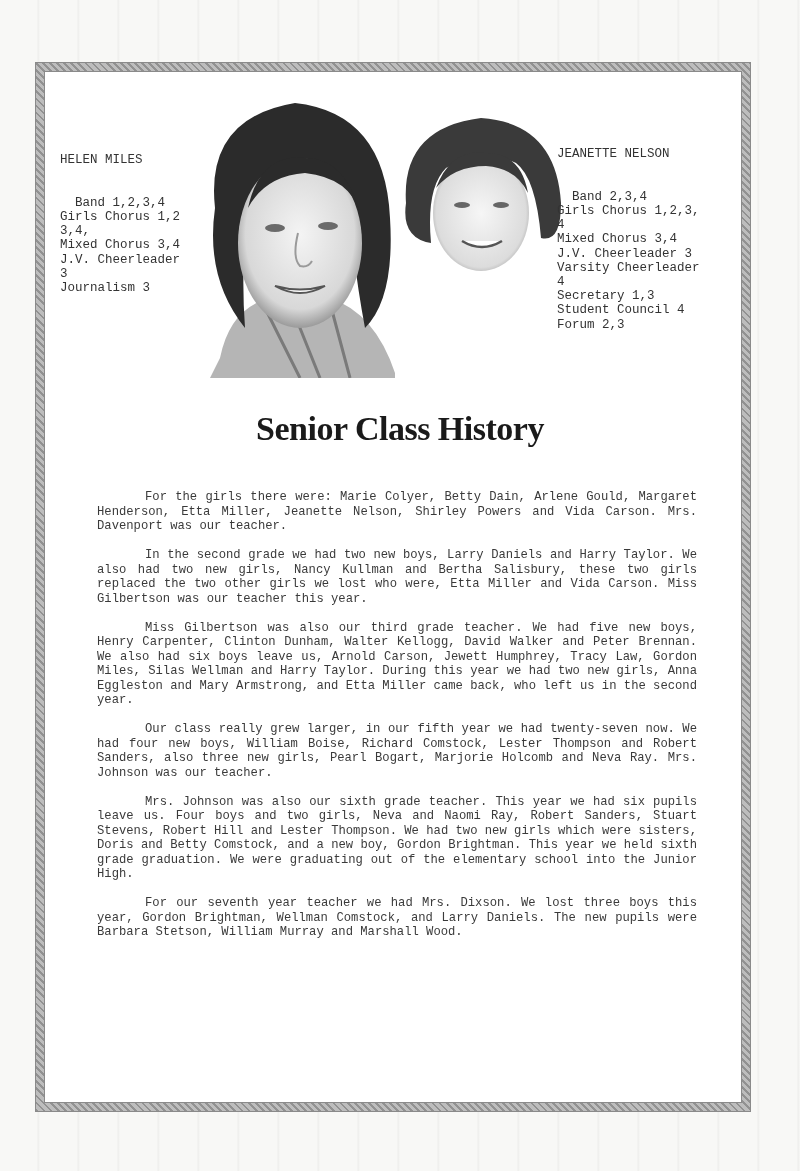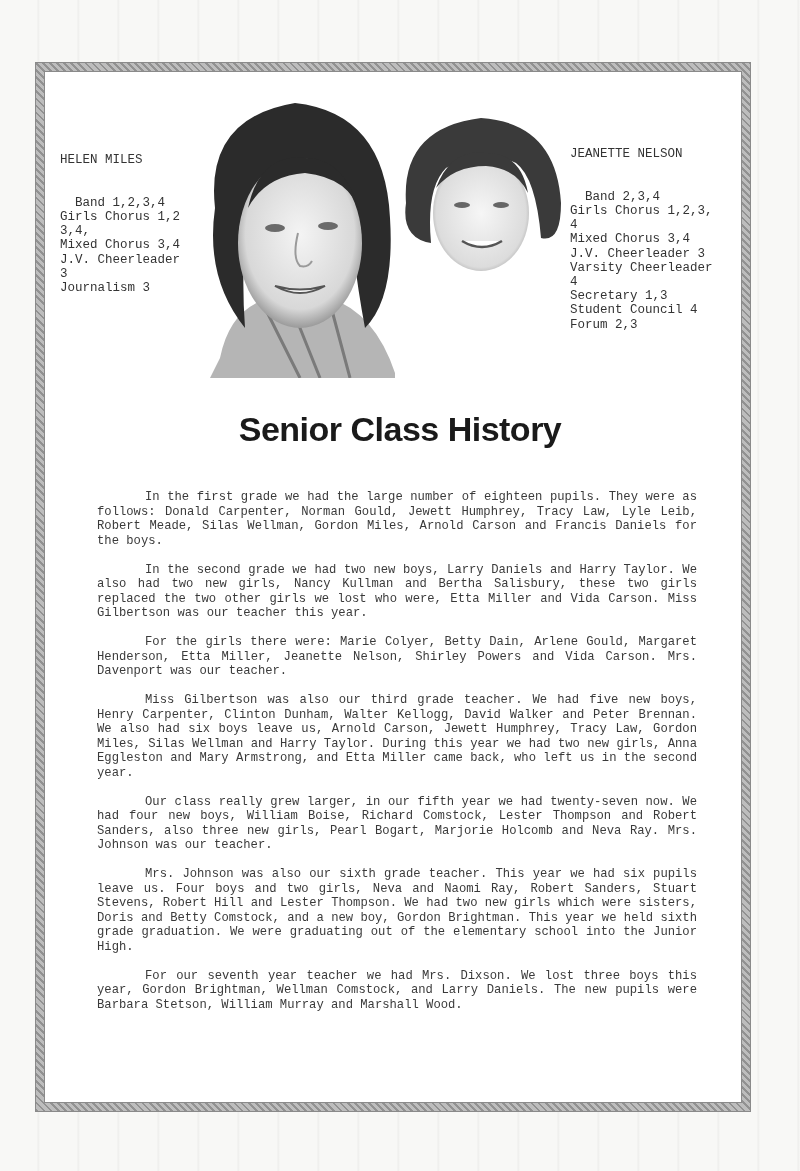--- a/index.html
+++ b/index.html
@@ -31,27 +31,27 @@
       -webkit-mask: linear-gradient(#000 0 0) padding-box, linear-gradient(#000 0 0);
       -webkit-mask-composite: xor; mask-composite: exclude;
       pointer-events: none;
     }
     .caption {
       position: absolute; font-size: 12.5px; line-height: 14.2px; white-space: pre;
       color: #333;
     }
     .caption .name { display: block; margin-bottom: 14px; }
     .caption-left { left: 60px; top: 125px; }
-    .caption-right { left: 570px; top: 119px; }
+    .caption-right { left: 557px; top: 119px; }
     .photo { position: absolute; }
     .photo-left { left: 200px; top: 98px; width: 200px; height: 280px; }
     .photo-right { left: 396px; top: 108px; width: 170px; height: 175px; }
     .title {
       position: absolute; left: 0; right: 0; top: 410px; text-align: center;
-      font-family: Liberation Sans, sans-serif; font-weight: bold; font-size: 34px;
+      font-family: Liberation Serif, serif; font-weight: bold; font-size: 34px;
       letter-spacing: -0.5px; color: #1a1a1a;
     }
     .body-text {
       position: absolute; left: 97px; top: 490px; width: 600px;
       font-size: 12.2px; line-height: 14.5px; color: #3a3a3a;
       text-align: justify;
     }
     .body-text p { margin: 0 0 14.5px 0; text-indent: 48px; }
   </style>
 </head>
@@ -116,20 +116,19 @@
 Varsity Cheerleader
 4
 Secretary 1,3
 Student Council 4
 Forum 2,3</span>
 </div>
 
 <div class="title">Senior Class History</div>
 
 <div class="body-text">
-  <p>In the first grade we had the large number of eighteen pupils. They were as follows: Donald Carpenter, Norman Gould, Jewett Humphrey, Tracy Law, Lyle Leib, Robert Meade, Silas Wellman, Gordon Miles, Arnold Carson and Francis Daniels for the boys.</p>
+  <p>For the girls there were: Marie Colyer, Betty Dain, Arlene Gould, Margaret Henderson, Etta Miller, Jeanette Nelson, Shirley Powers and Vida Carson. Mrs. Davenport was our teacher.</p>
   <p>In the second grade we had two new boys, Larry Daniels and Harry Taylor. We also had two new girls, Nancy Kullman and Bertha Salisbury, these two girls replaced the two other girls we lost who were, Etta Miller and Vida Carson. Miss Gilbertson was our teacher this year.</p>
-  <p>For the girls there were: Marie Colyer, Betty Dain, Arlene Gould, Margaret Henderson, Etta Miller, Jeanette Nelson, Shirley Powers and Vida Carson. Mrs. Davenport was our teacher.</p>
   <p>Miss Gilbertson was also our third grade teacher. We had five new boys, Henry Carpenter, Clinton Dunham, Walter Kellogg, David Walker and Peter Brennan. We also had six boys leave us, Arnold Carson, Jewett Humphrey, Tracy Law, Gordon Miles, Silas Wellman and Harry Taylor. During this year we had two new girls, Anna Eggleston and Mary Armstrong, and Etta Miller came back, who left us in the second year.</p>
   <p>Our class really grew larger, in our fifth year we had twenty-seven now. We had four new boys, William Boise, Richard Comstock, Lester Thompson and Robert Sanders, also three new girls, Pearl Bogart, Marjorie Holcomb and Neva Ray. Mrs. Johnson was our teacher.</p>
   <p>Mrs. Johnson was also our sixth grade teacher. This year we had six pupils leave us. Four boys and two girls, Neva and Naomi Ray, Robert Sanders, Stuart Stevens, Robert Hill and Lester Thompson. We had two new girls which were sisters, Doris and Betty Comstock, and a new boy, Gordon Brightman. This year we held sixth grade graduation. We were graduating out of the elementary school into the Junior High.</p>
   <p>For our seventh year teacher we had Mrs. Dixson. We lost three boys this year, Gordon Brightman, Wellman Comstock, and Larry Daniels. The new pupils were Barbara Stetson, William Murray and Marshall Wood.</p>
 </div>
 
 </body></html>

